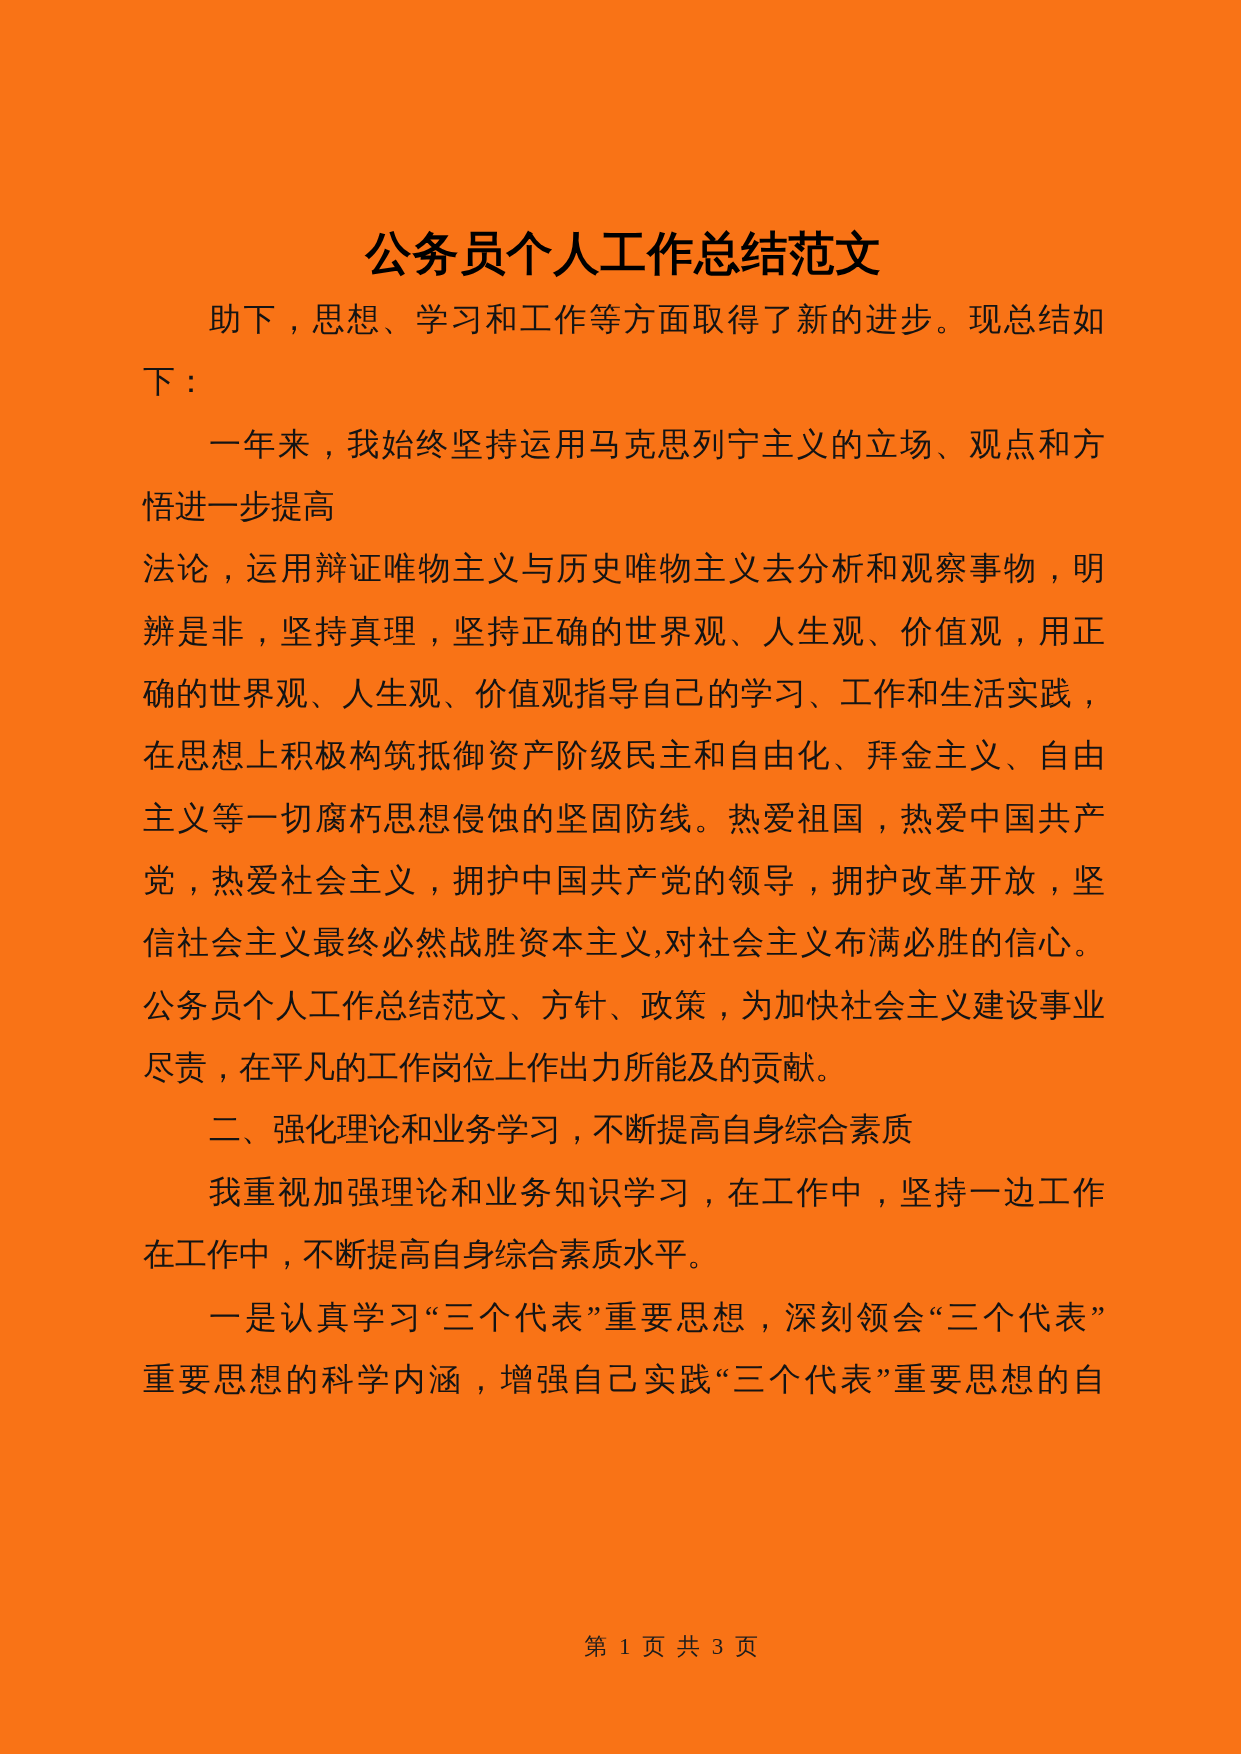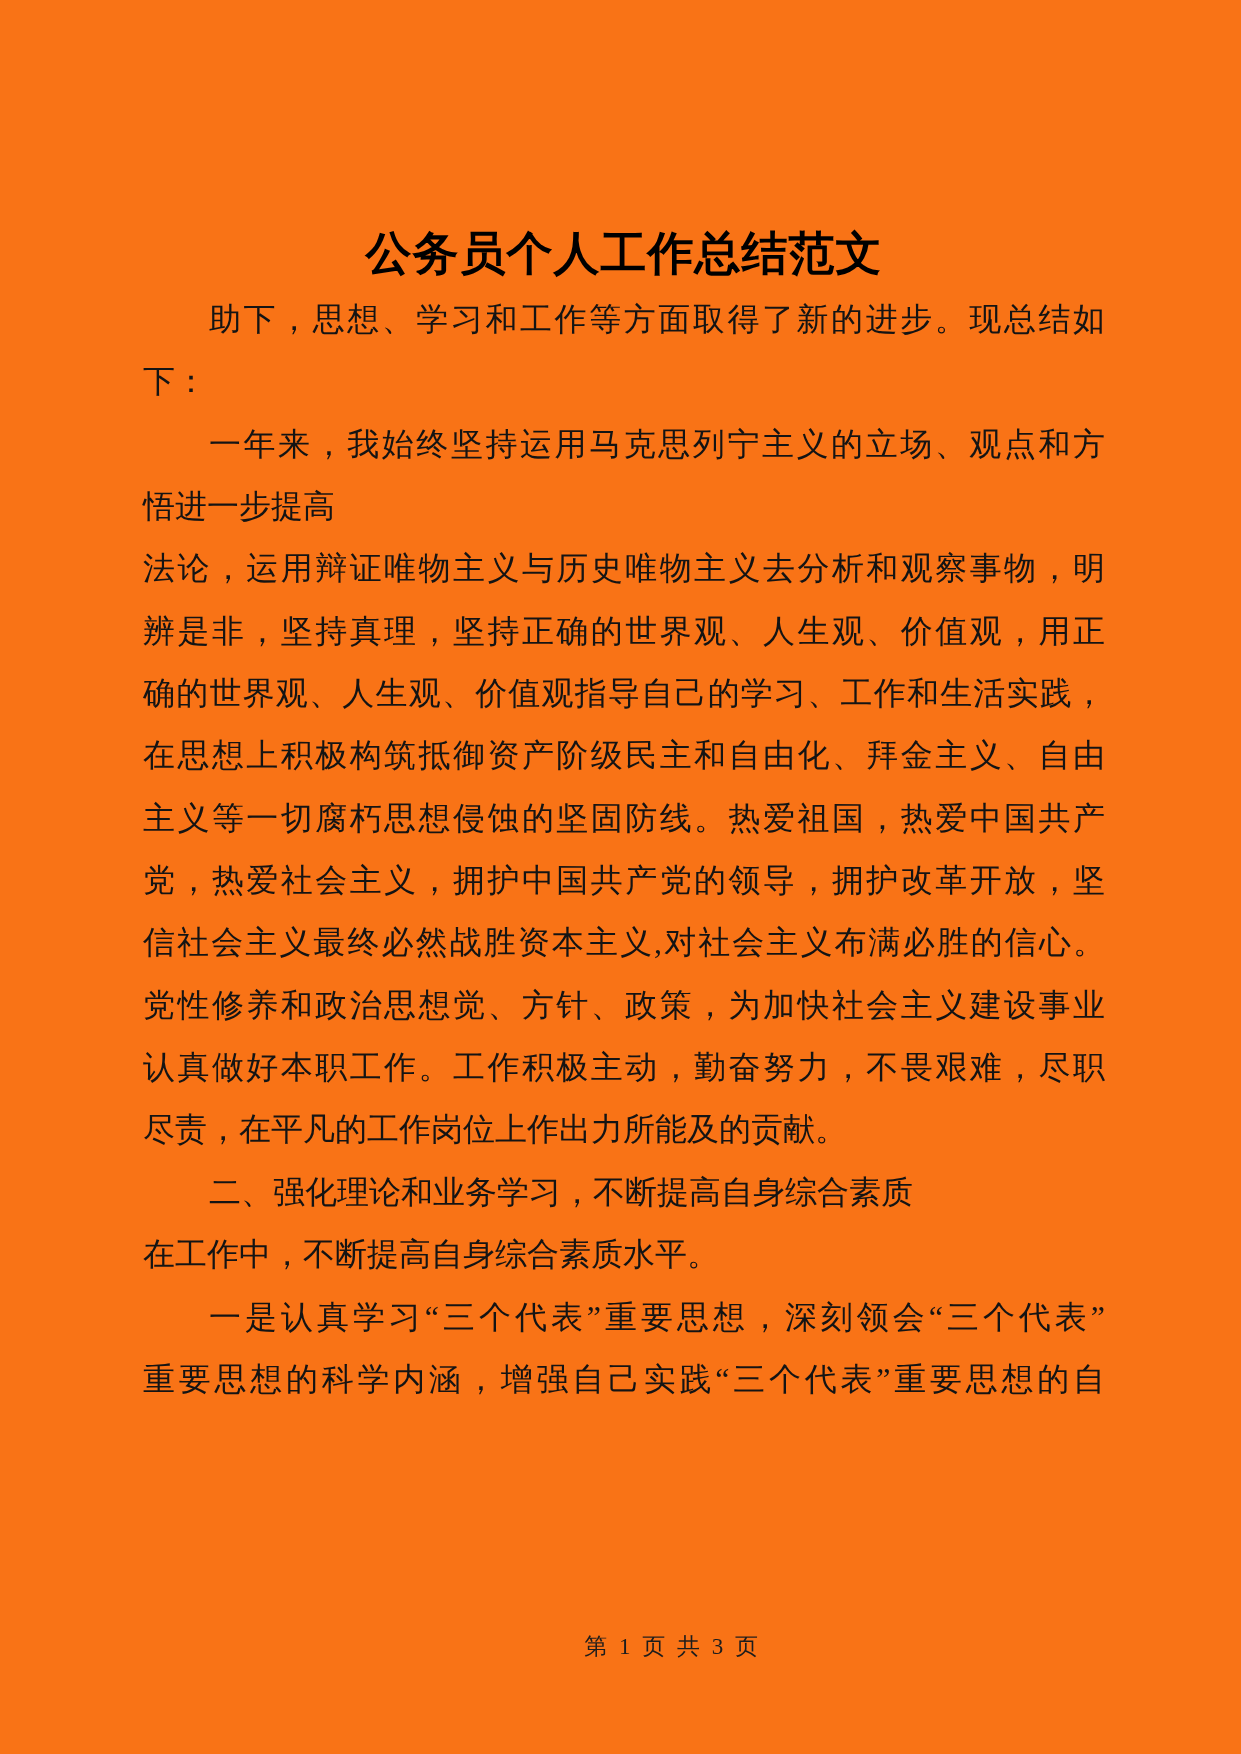--- a/index.html
+++ b/index.html
@@ -81,24 +81,24 @@
       <div class="line">下：</div>
       <div class="line indent fill">一年来，我始终坚持运用马克思列宁主义的立场、观点和方</div>
       <div class="line">悟进一步提高</div>
       <div class="line fill">法论，运用辩证唯物主义与历史唯物主义去分析和观察事物，明</div>
       <div class="line fill">辨是非，坚持真理，坚持正确的世界观、人生观、价值观，用正</div>
       <div class="line fill">确的世界观、人生观、价值观指导自己的学习、工作和生活实践，</div>
       <div class="line fill">在思想上积极构筑抵御资产阶级民主和自由化、拜金主义、自由</div>
       <div class="line fill">主义等一切腐朽思想侵蚀的坚固防线。热爱祖国，热爱中国共产</div>
       <div class="line fill">党，热爱社会主义，拥护中国共产党的领导，拥护改革开放，坚</div>
       <div class="line fill">信社会主义最终必然战胜资本主义,对社会主义布满必胜的信心。</div>
-      <div class="line fill">党性修养和政治思想觉、方针、政策，为加快社会主义建设事业</div>
-      <div class="line fill">认真做好本职工作。工作积极主动，勤奋努力，不畏艰难，尽职</div>
+      <div class="line fill">公务员个人工作总结范文、方针、政策，为加快社会主义建设事业</div>
       <div class="line">尽责，在平凡的工作岗位上作出力所能及的贡献。</div>
       <div class="line indent">二、强化理论和业务学习，不断提高自身综合素质</div>
+      <div class="line indent fill">我重视加强理论和业务知识学习，在工作中，坚持一边工作</div>
       <div class="line">在工作中，不断提高自身综合素质水平。</div>
       <div class="line indent fill">一是认真学习“三个代表”重要思想，深刻领会“三个代表”</div>
       <div class="line fill">重要思想的科学内涵，增强自己实践“三个代表”重要思想的自</div>
     </div>
 
   <div class="page-footer">
     <span class="footer-text">第 1 页 共 3 页</span>
   </div>
 
 </div>

